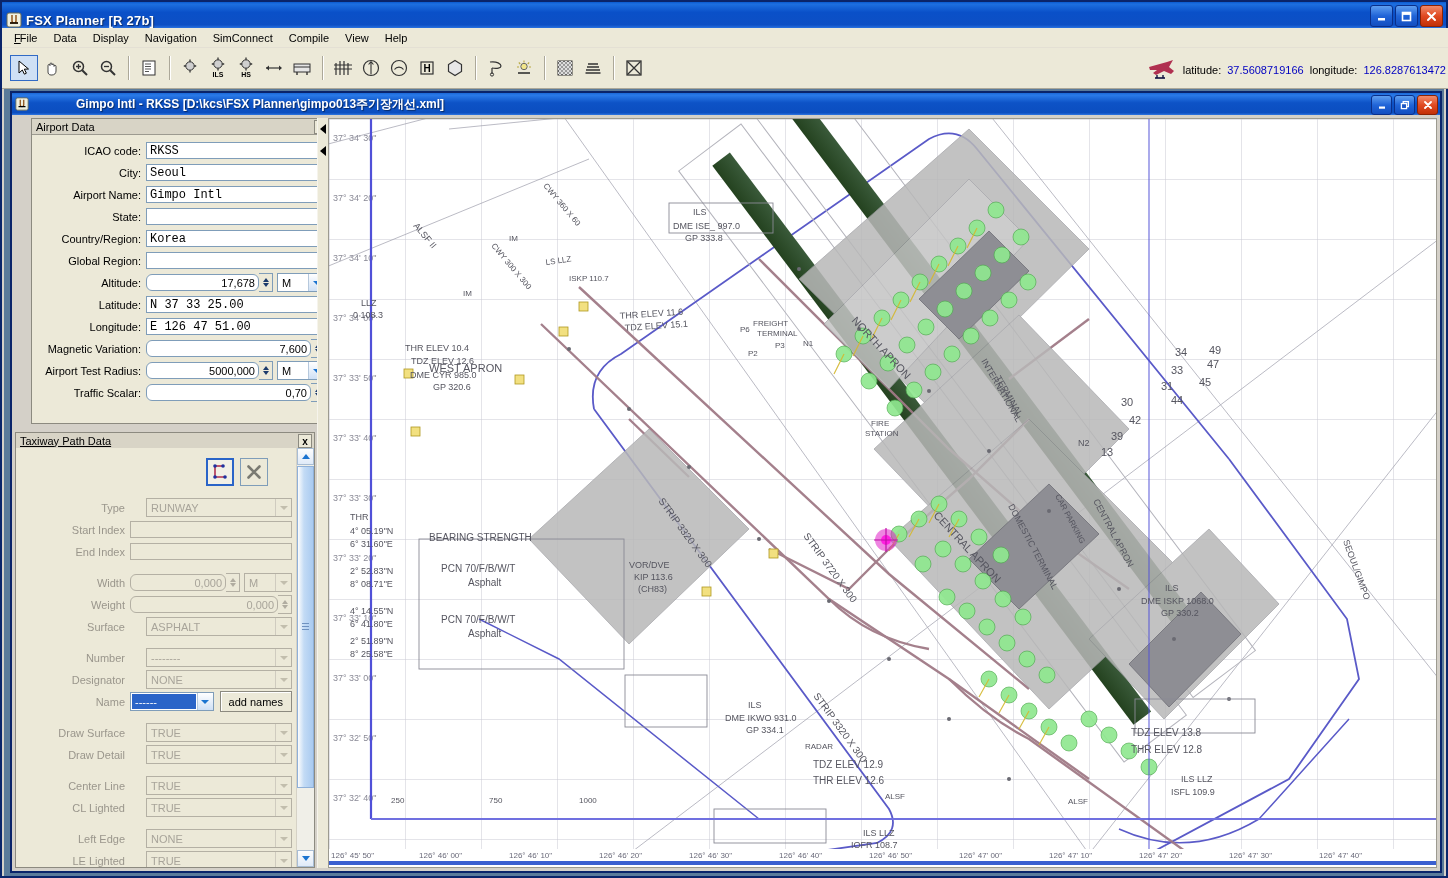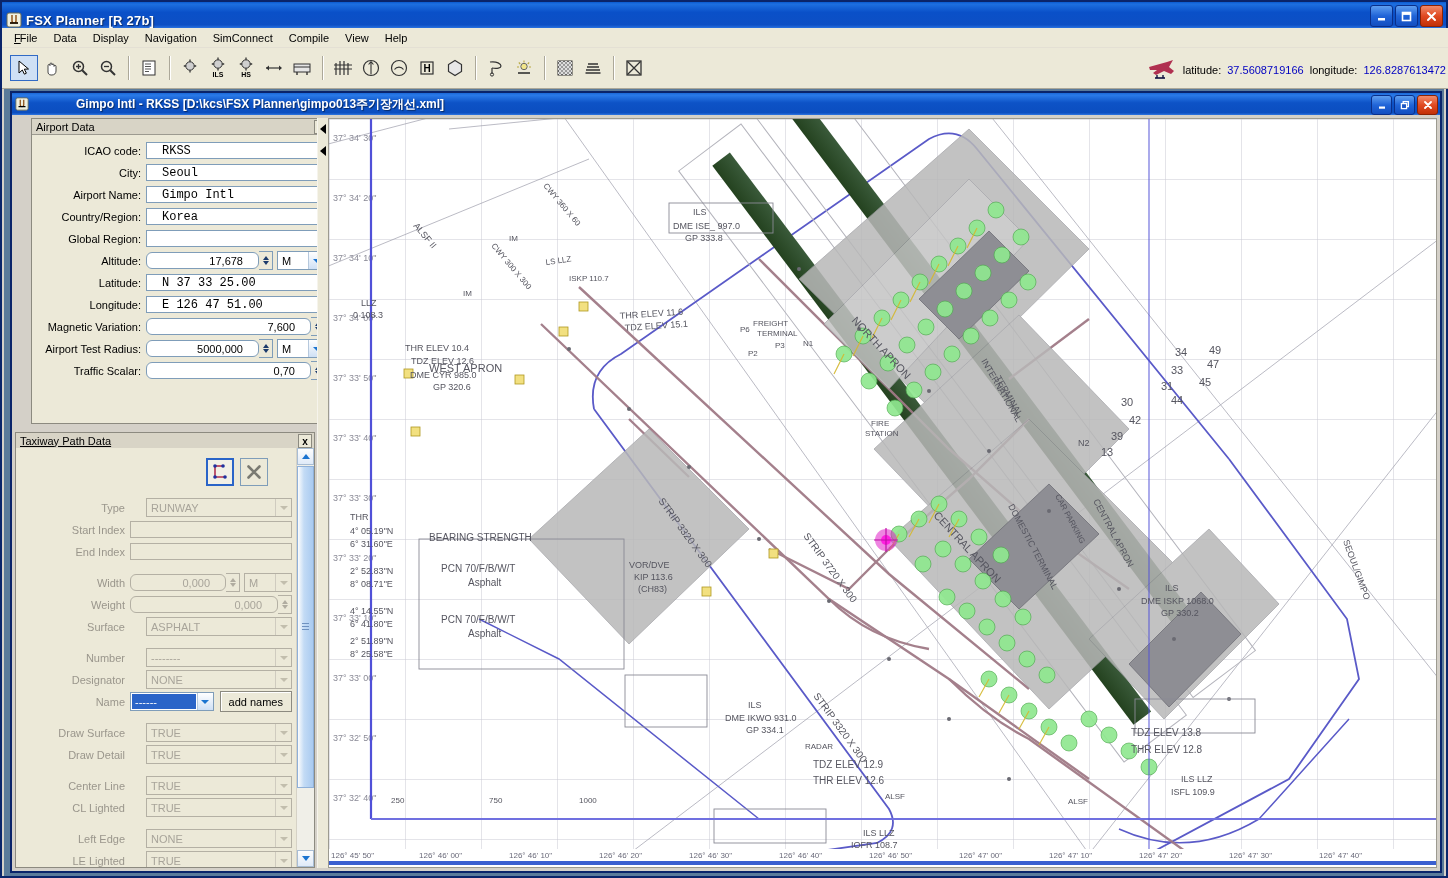--- a/index.html
+++ b/index.html
@@ -77,21 +77,21 @@
   .panel-title .xbtn{position:absolute;right:2px;top:1px;width:12px;height:12px;
     font-size:10px;font-weight:bold;display:flex;align-items:center;justify-content:center;
     border:1px solid #8c8a80;background:#ece9d8;}
   .panel-body{padding:6px 5px 6px 5px;}
 
   .row{display:flex;align-items:center;height:19px;margin-bottom:3px;}
   .row .lab{width:104px;text-align:right;padding-right:5px;font-size:11px;color:#000;
             white-space:nowrap;overflow:hidden;}
   .row .lab.dim{color:#9a968c;}
   .fld{flex:1;height:17px;border:1px solid #7f9db9;background:#fff;box-sizing:border-box;
-       font-family:"Liberation Mono",monospace;font-size:12px;padding:1px 15px;
+       font-family:"Liberation Mono",monospace;font-size:12px;padding:1px 3px;
        display:flex;align-items:center;}
   .fld.num{justify-content:flex-end;font-family:"Liberation Sans",sans-serif;font-size:11px;border-radius:6px;}
   .fld.dis{background:#ece9d8;border:1px solid #b4b0a4;color:#a8a49a;}
   .spin{width:14px;height:19px;border:1px solid #7f9db9;border-left:none;background:#ece9d8;
     display:flex;flex-direction:column;align-items:center;justify-content:center;box-sizing:border-box;}
   .spin.dis{border-color:#b4b0a4;}
   .spin i{display:block;width:0;height:0;border-left:3px solid transparent;border-right:3px solid transparent;}
   .spin i.up{border-bottom:4px solid #1b3a6b;margin-bottom:1px;}
   .spin i.dn{border-top:4px solid #1b3a6b;}
   .spin.dis i.up{border-bottom-color:#b0aca0;}
@@ -401,20 +401,24 @@
                 <span class="lab">ICAO code:</span>
                 <span class="fld">RKSS</span>
               </div>
               <div class="row">
                 <span class="lab">City:</span>
                 <span class="fld">Seoul</span>
               </div>
               <div class="row">
                 <span class="lab">Airport Name:</span>
                 <span class="fld">Gimpo Intl</span>
+              </div>
+              <div class="row">
+                <span class="lab">State:</span>
+                <span class="fld"></span>
               </div>
               <div class="row">
                 <span class="lab">Country/Region:</span>
                 <span class="fld">Korea</span>
               </div>
               <div class="row">
                 <span class="lab">Global Region:</span>
                 <span class="fld"></span>
               </div>
 

